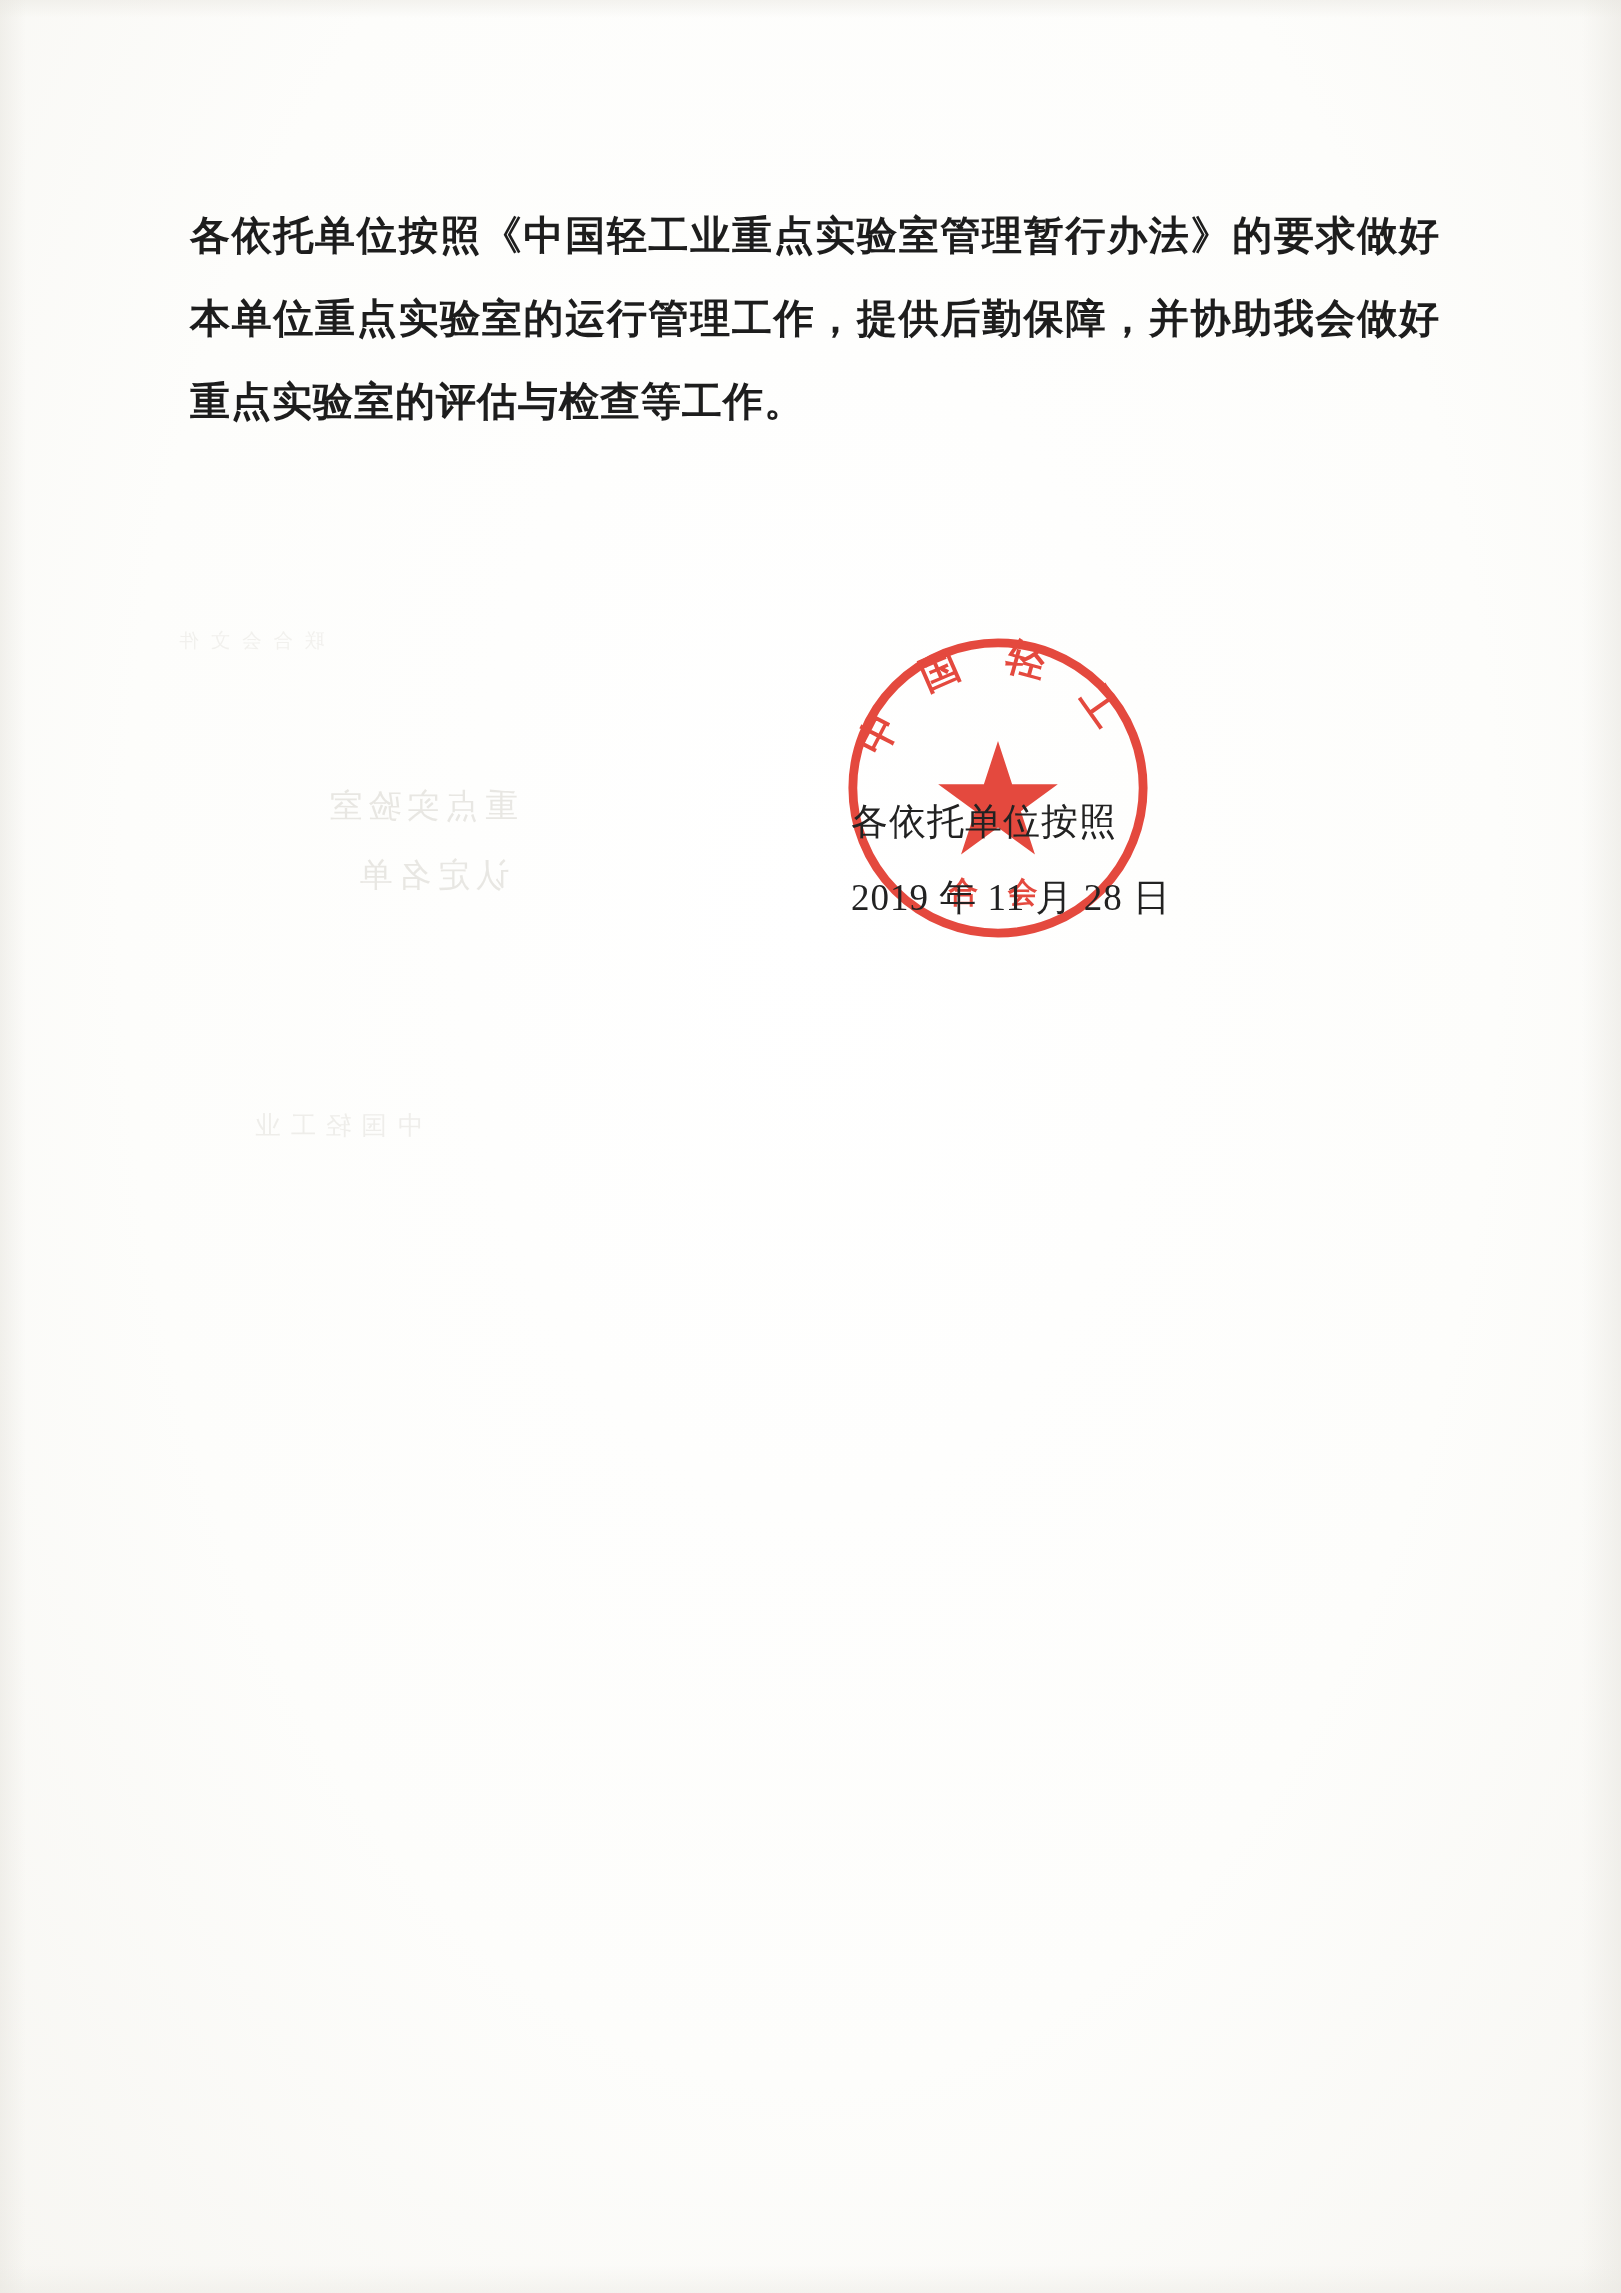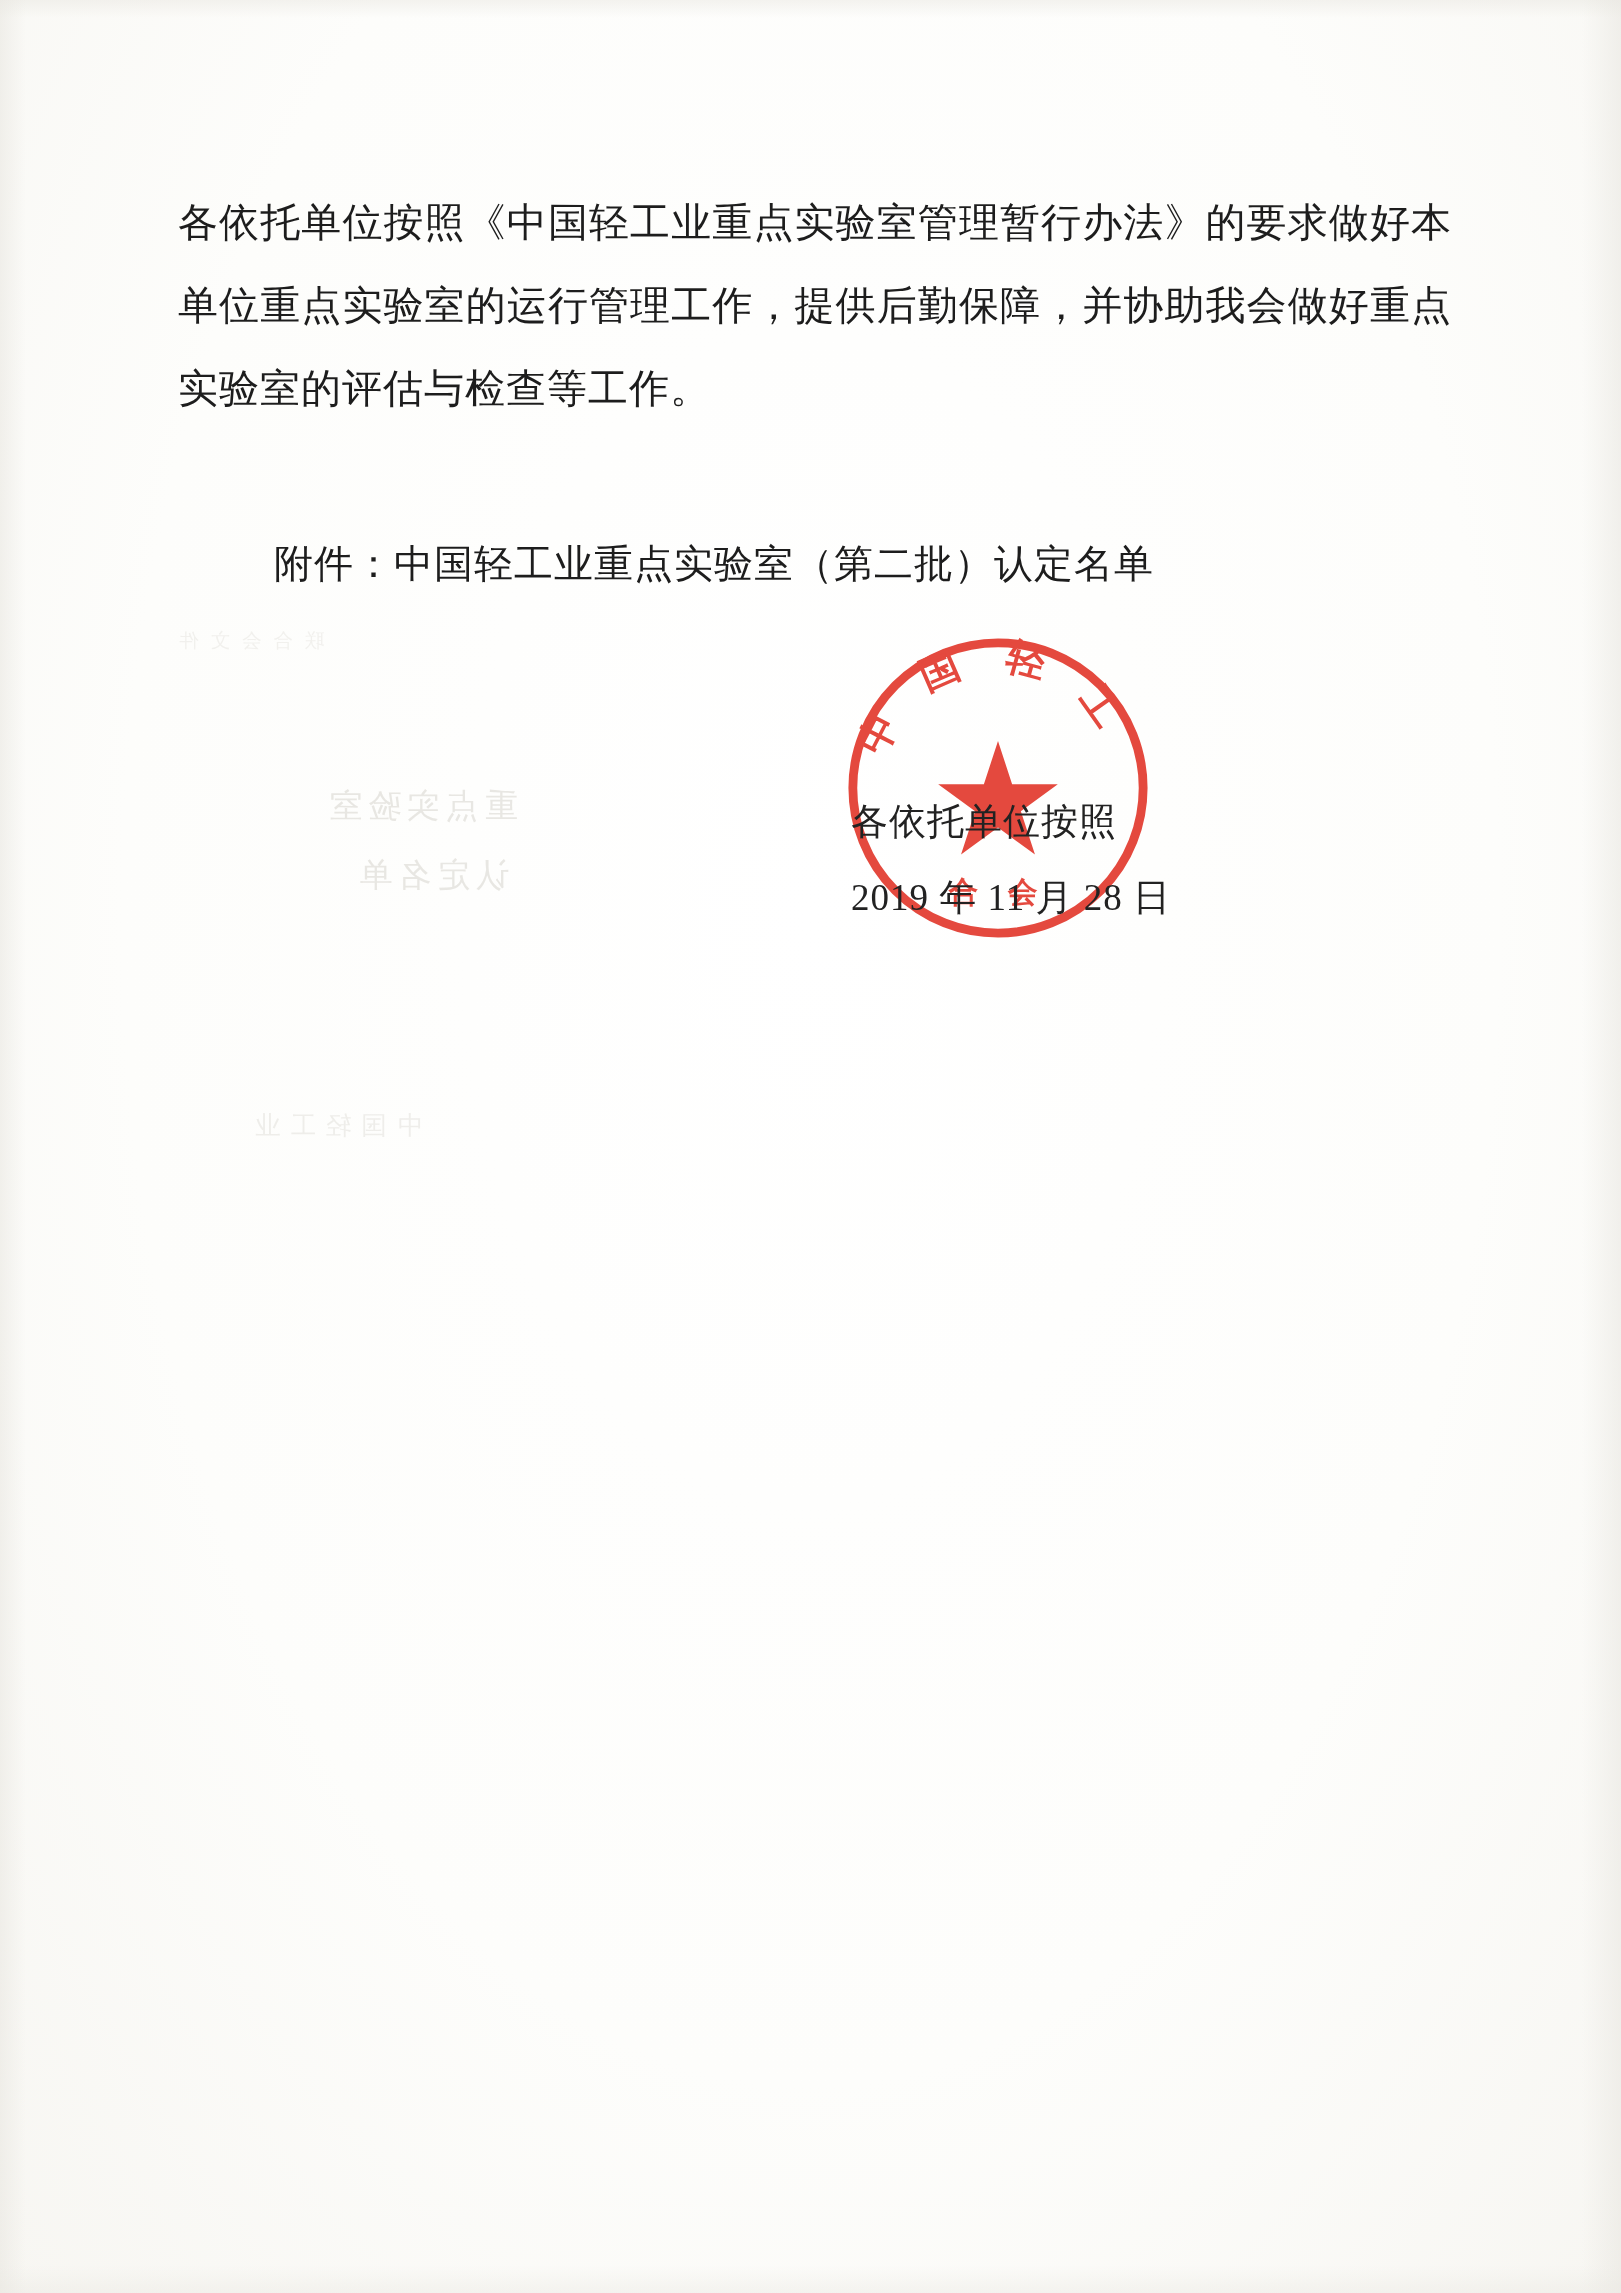--- a/index.html
+++ b/index.html
@@ -75,21 +75,22 @@
     top: 181px;
     width: 1274px;
     font-size: 40px;
     line-height: 83px;
     color: #1d1d1d;
     letter-spacing: 1px;
     text-align: justify;
     text-indent: 0;
   }
   .body-text p {
-    margin: 0;
+    margin: 12px;
+    font-weight: bold;
   }
 
   .attachment-line {
     position: absolute;
     left: 274px;
     top: 534px;
     font-size: 39px;
     line-height: 59px;
     color: #1d1d1d;
     letter-spacing: 1px;
@@ -139,21 +140,20 @@
 
   <div class="bleed bleed-4">联合会文件</div>
   <div class="bleed bleed-1">重点实验室</div>
   <div class="bleed bleed-2">认定名单</div>
   <div class="bleed bleed-3">中国轻工业</div>
 
   <div class="body-text">
     <p>各依托单位按照《中国轻工业重点实验室管理暂行办法》的要求做好本单位重点实验室的运行管理工作，提供后勤保障，并协助我会做好重点实验室的评估与检查等工作。</p>
   </div>
 
-  <div class="attachment-line">附件：中国轻工业重点实验室（第二批）认定名单</div>
 
   <div class="seal">
     <svg width="306" height="306" viewBox="0 0 312 312" xmlns="http://www.w3.org/2000/svg">
       <g opacity="0.92">
         <circle cx="156" cy="156" r="148" fill="none" stroke="#e23a2e" stroke-width="9"></circle>
 
         <path d="M156 108 L170.4 152.2 L217 152.2 L179.3 179.6 L193.7 223.8 L156 196.4 L118.3 223.8 L132.7 179.6 L95 152.2 L141.6 152.2 Z" fill="#e23a2e"></path>
 
         <path id="sealArc" d="M 36 156 A 120 120 0 0 1 276 156" fill="none" stroke="none"></path>
         <text class="seal-char" font-size="40" letter-spacing="14">

